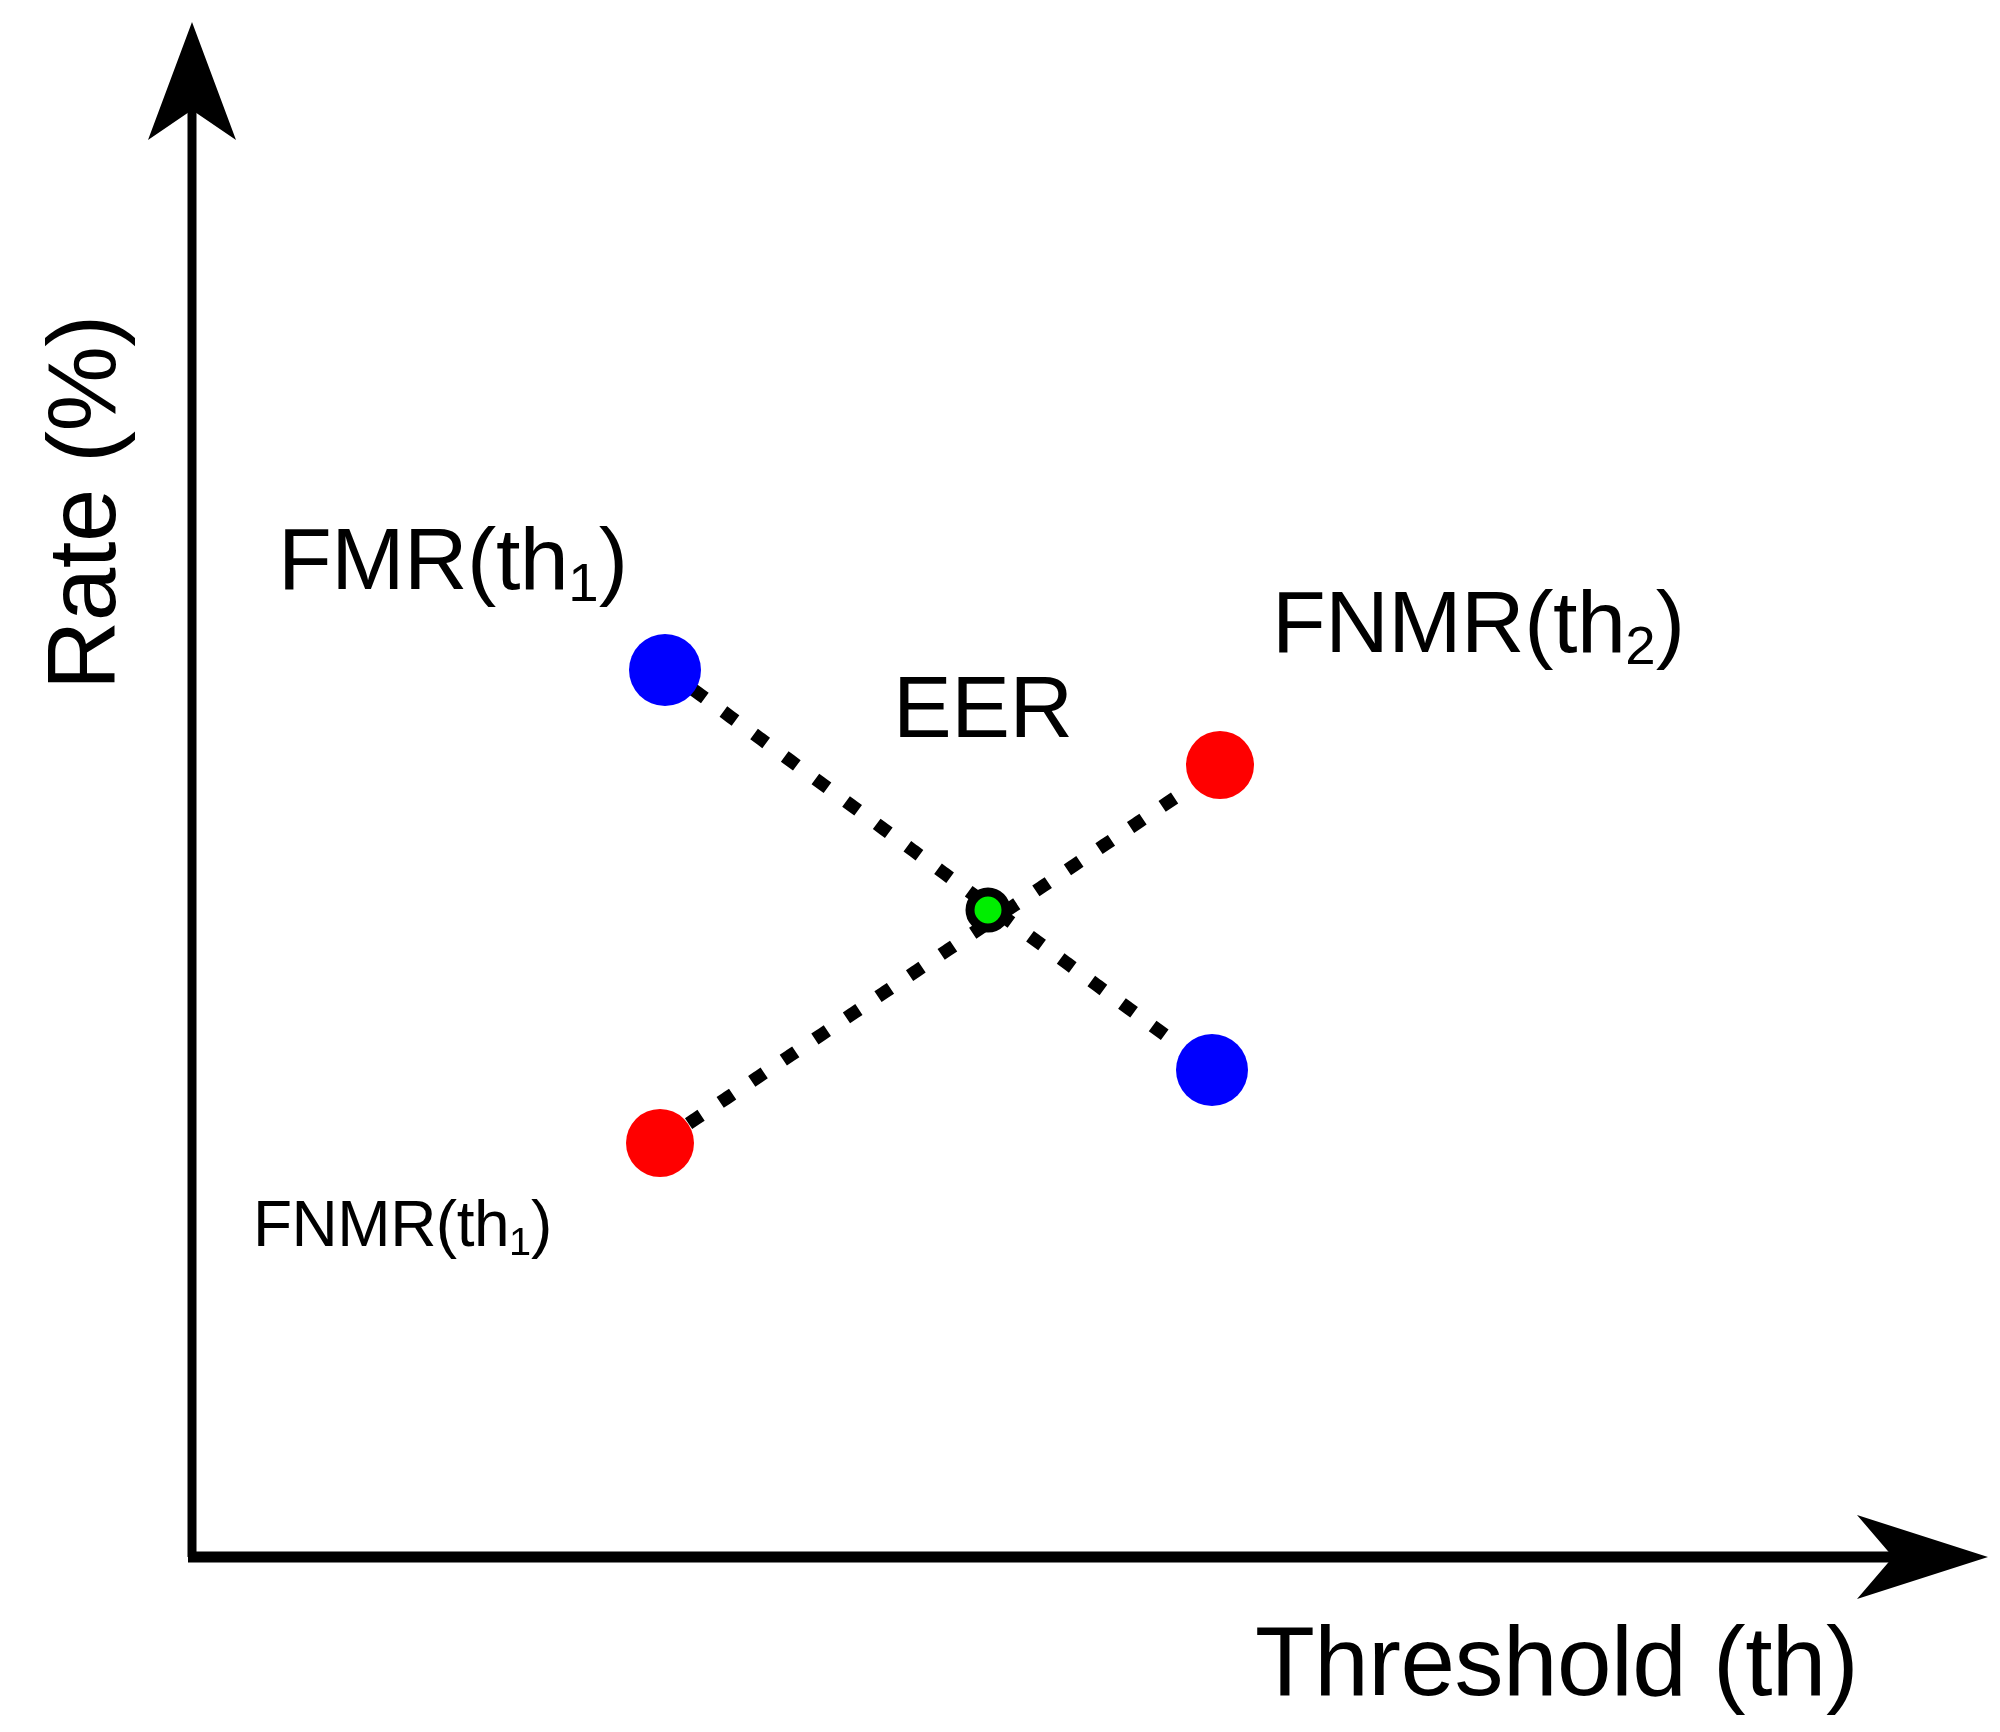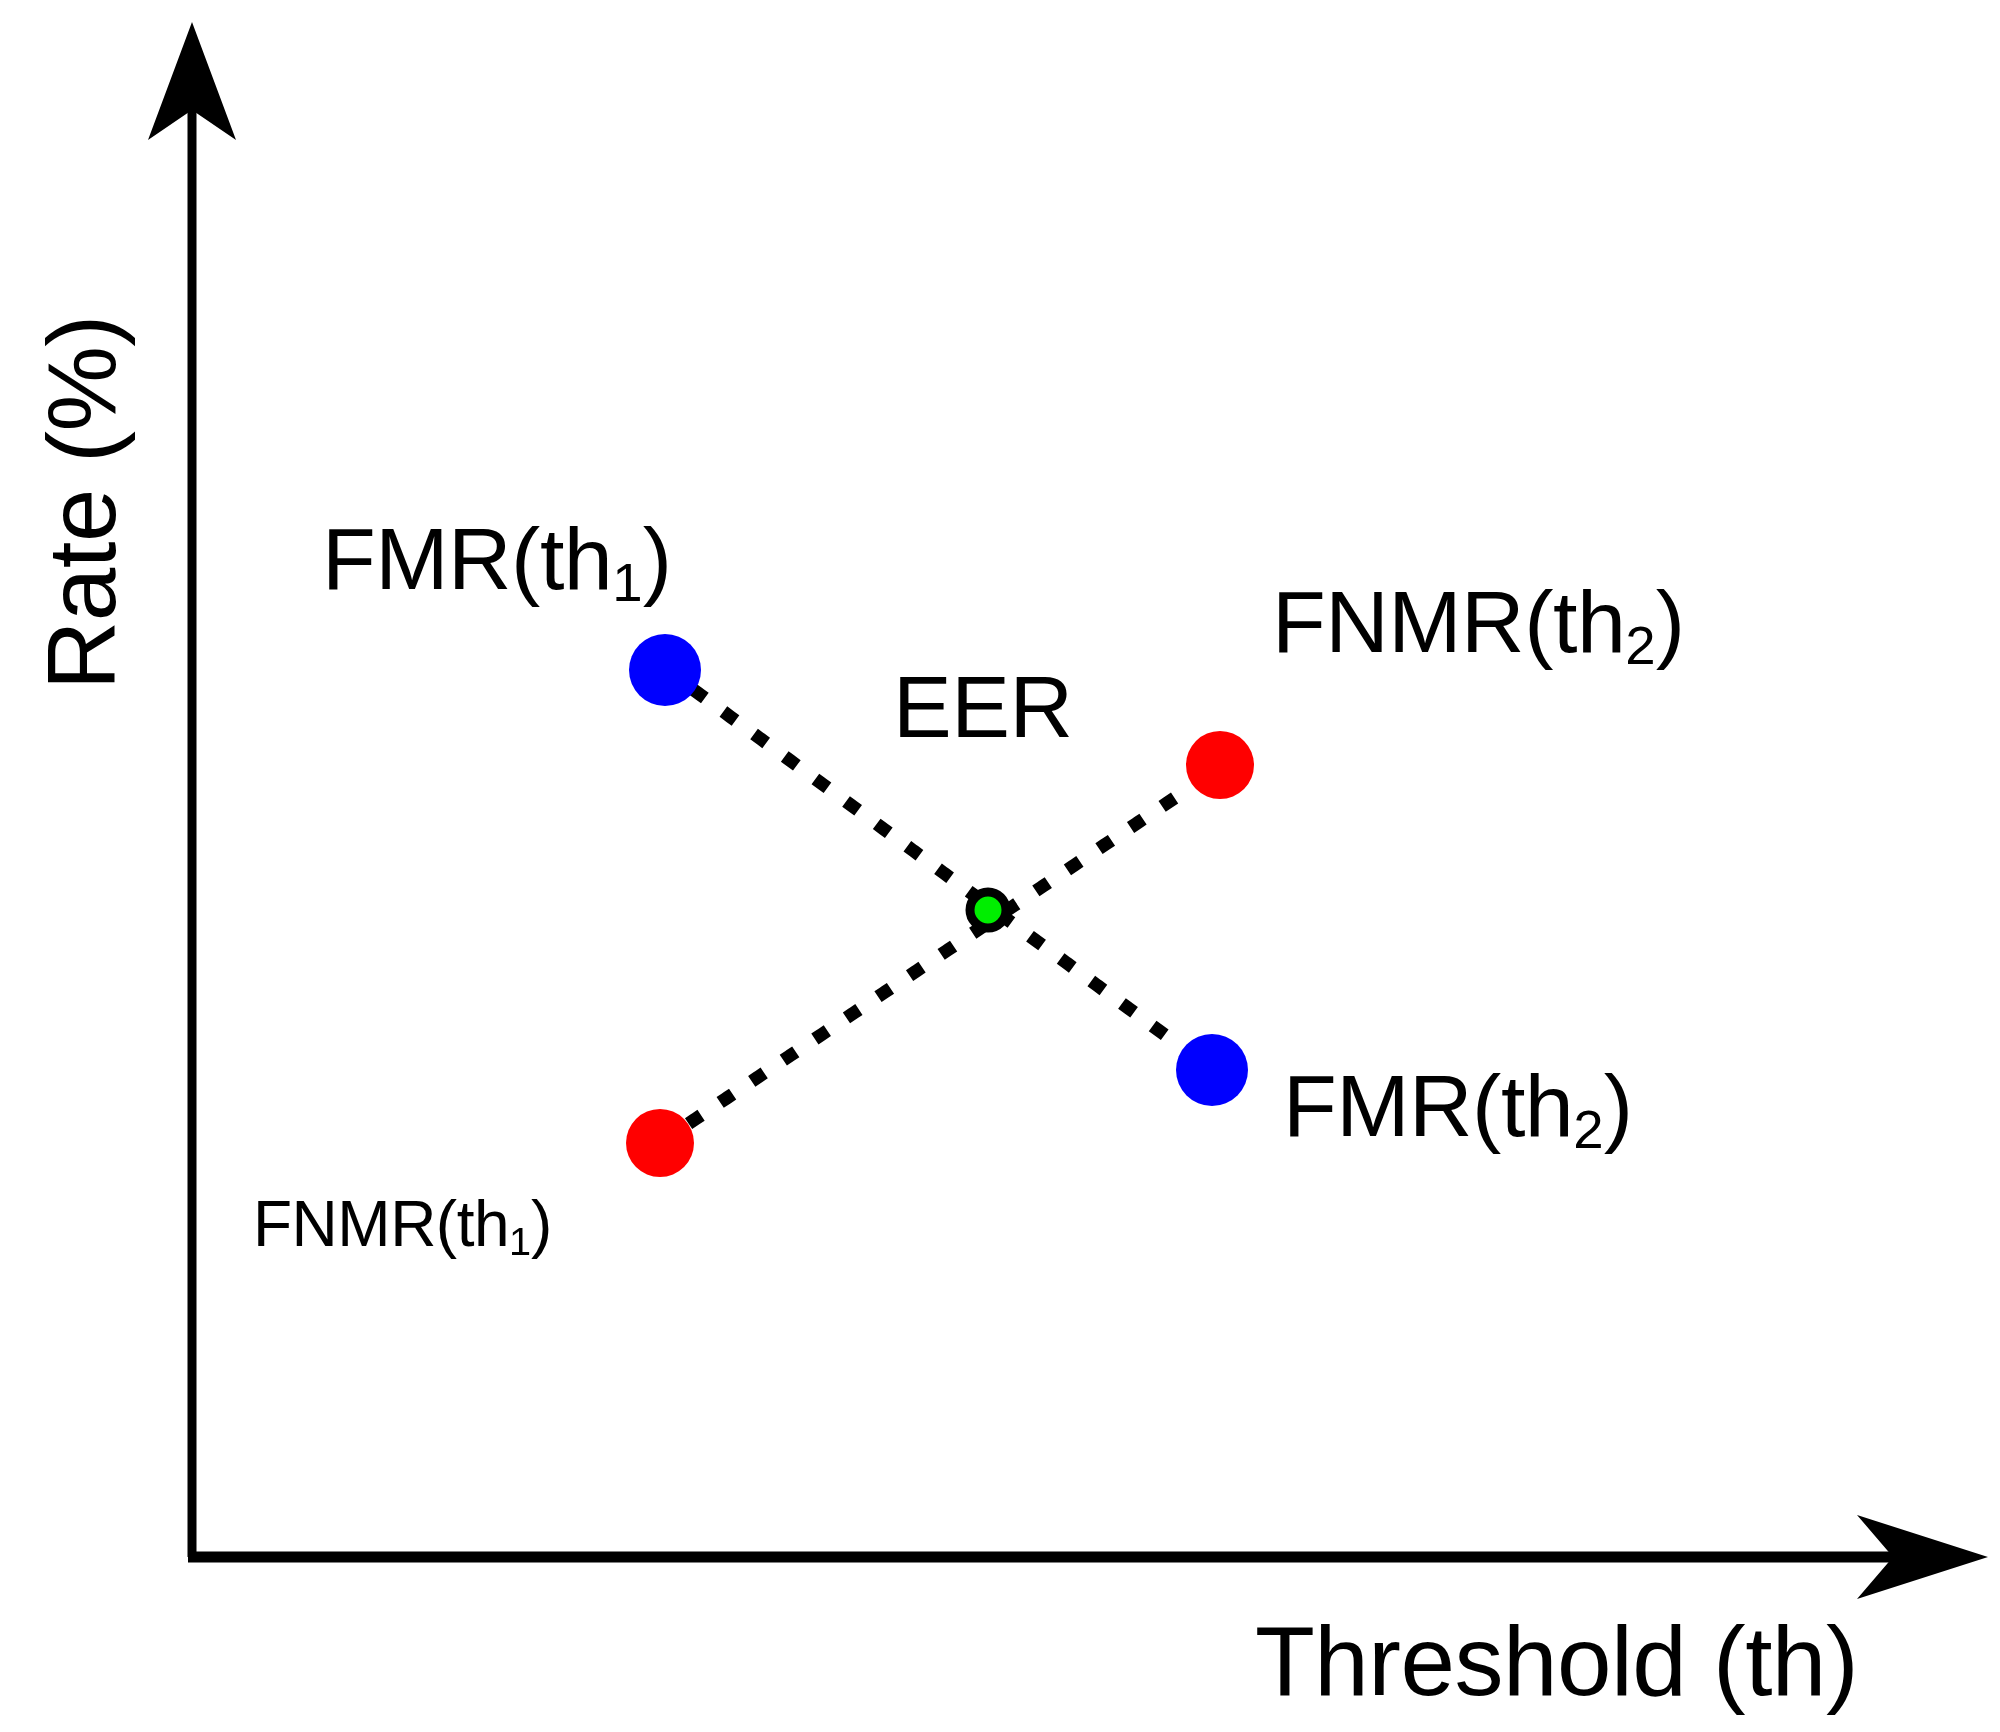--- a/index.html
+++ b/index.html
@@ -73,33 +73,30 @@
   </svg>
 
   <div class="lbl" id="label-y-axis" style="left:34px; top:690px; font-size:96px;">
     <span>Rate (%)</span>
   </div>
 
   <div class="lbl" style="left:1255px; top:1612px; font-size:98px;">
     <span>Threshold (th)</span>
   </div>
 
-  <div class="lbl" style="left:278px; top:515px; font-size:88px;margin-left:44px;">
+  <div class="lbl" style="left:278px; top:515px; font-size:88px;">
     <span>FMR(th</span><sub>1</sub><span>)</span>
   </div>
 
   <div class="lbl" style="left:1272px; top:578px; font-size:88px;">
     <span>FNMR(th</span><sub>2</sub><span>)</span>
   </div>
 
   <div class="lbl" style="left:893px; top:663px; font-size:88px;">
     <span>EER</span>
   </div>
 
-  <div class="lbl" style="left:1283px; top:1062px; font-size:88px;">
-    <span>FMR(th</span><sub>2</sub><span>)</span>
-  </div>
 
   <div class="lbl" style="left:253px; top:1192px; font-size:64px;">
     <span>FNMR(th</span><sub>1</sub><span>)</span>
   </div>
 
 </div>
 
 </body></html>

